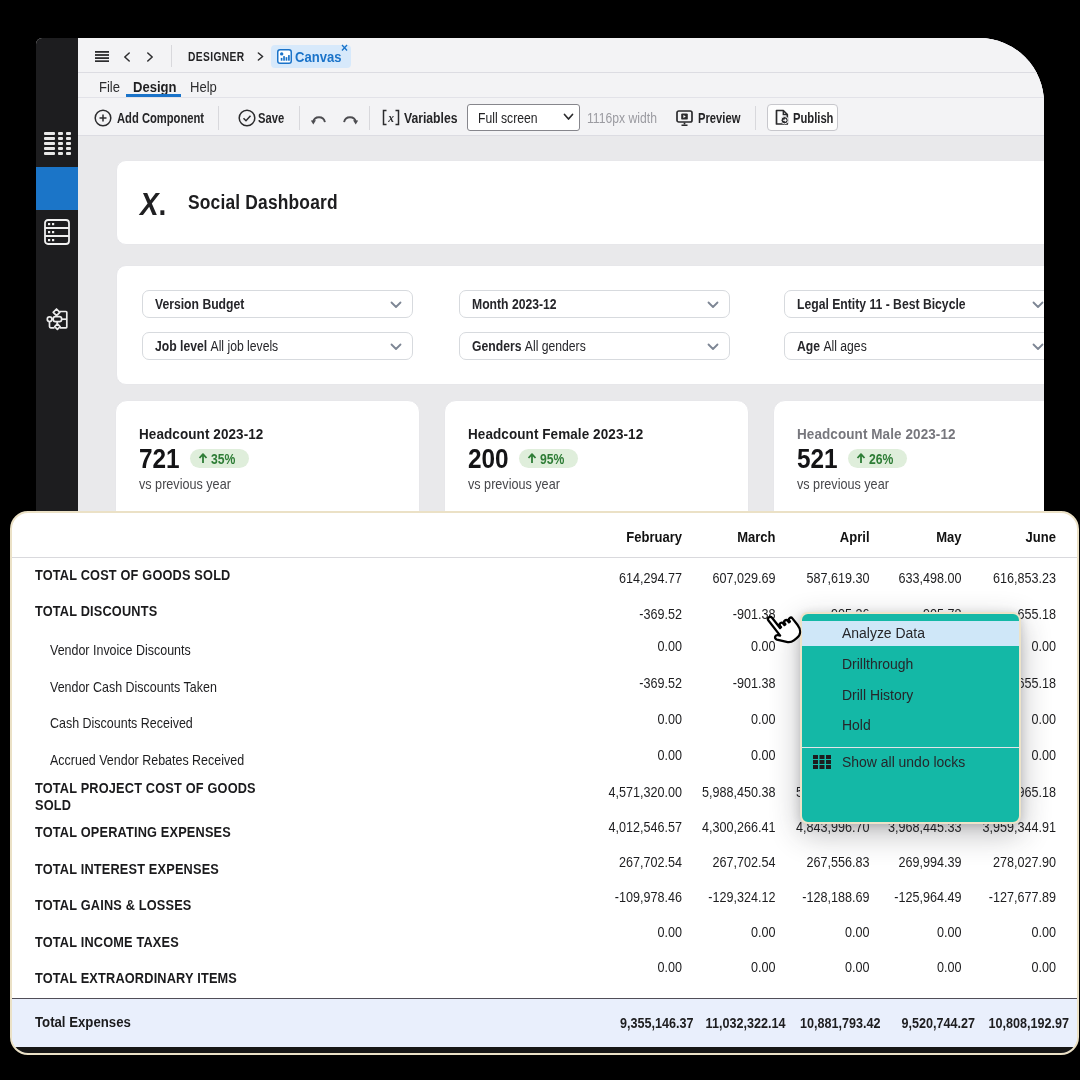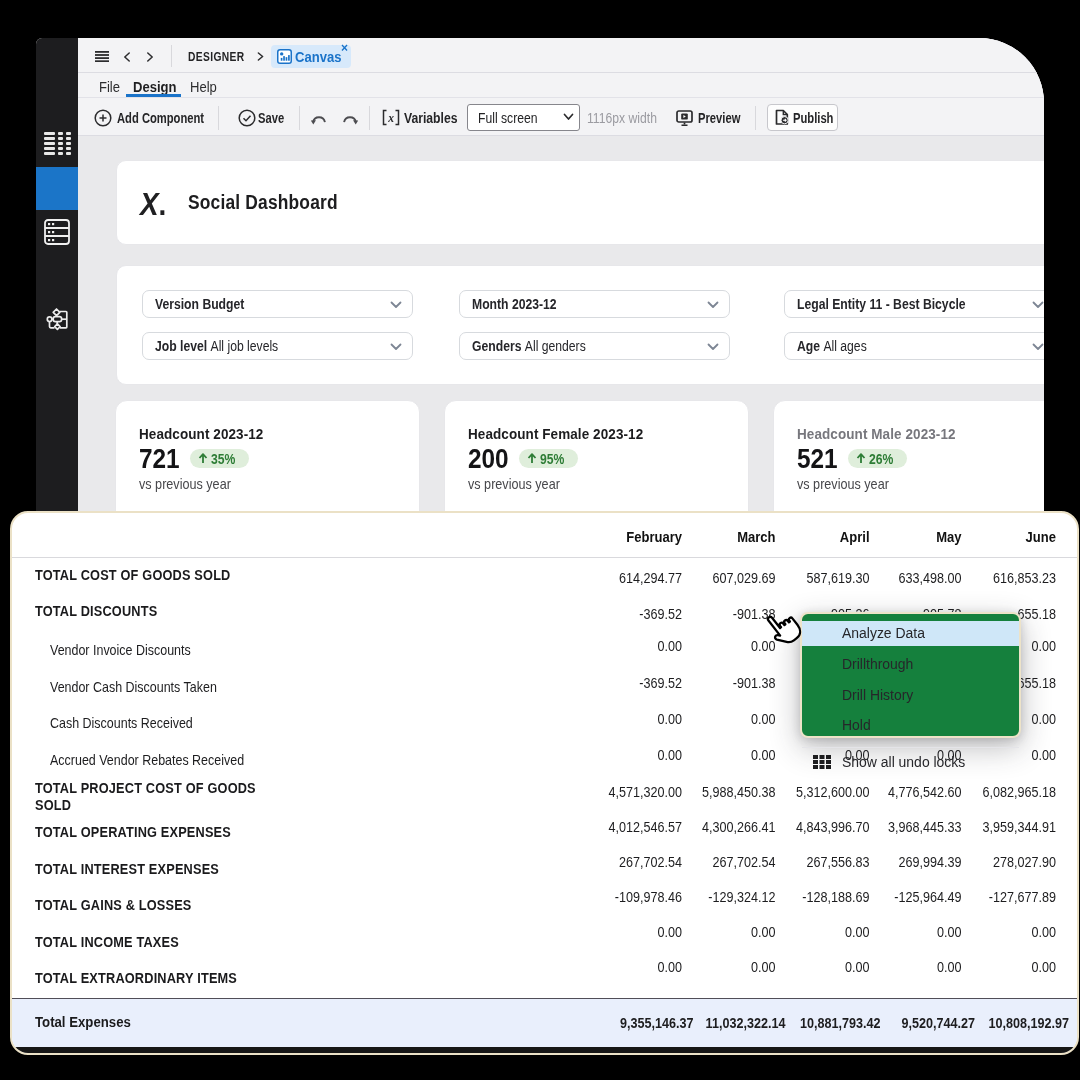--- a/index.html
+++ b/index.html
@@ -304,21 +304,21 @@
 <div class="lab" style="top:456.8px;line-height:16.5px;">TOTAL EXTRAORDINARY ITEMS</div>
 <div class="a" style="left:0;top:484.5px;width:1065px;height:1.2px;background:#504e58;"></div>
 <div class="a" style="left:0;top:485.5px;width:1065px;height:48.5px;background:#e9effc;"></div>
 <div class="a" style="left:0;top:534px;width:1065px;height:6px;background:#161616;"></div>
 <div class="lab" style="top:501px;font-size:14.5px;letter-spacing:0;">Total Expenses</div>
 <div class="num" style="left:0;top:501px;width:681.5px;font-weight:bold;">9,355,146.37</div>
 <div class="num" style="left:0;top:501px;width:773.5px;font-weight:bold;">11,032,322.14</div>
 <div class="num" style="left:0;top:501px;width:868.5px;font-weight:bold;">10,881,793.42</div>
 <div class="num" style="left:0;top:501px;width:963px;font-weight:bold;">9,520,744.27</div>
 <div class="num" style="left:0;top:501px;width:1057px;font-weight:bold;">10,808,192.97</div>
-<div class="a" style="left:787.5px;top:99px;width:221.5px;height:126px;background:#15803d;border:2px solid #ede3c9;border-radius:8px;box-shadow:0 10px 30px rgba(40,40,45,.30),0 2px 10px rgba(40,40,45,.18);">
+<div class="a" style="left:787.5px;top:99px;width:221.5px;height:212px;background:#14b8a6;border:2px solid #ede3c9;border-radius:8px;box-shadow:0 10px 30px rgba(40,40,45,.30),0 2px 10px rgba(40,40,45,.18);">
 <div class="a" style="left:0;top:6.5px;width:217.5px;height:25.5px;background:#cfe7f8;"></div>
 <div class="mi" style="top:10px;">Analyze Data</div>
 <div class="mi" style="top:41px;">Drillthrough</div>
 <div class="mi" style="top:71.5px;">Drill History</div>
 <div class="mi" style="top:102px;">Hold</div>
 <div class="a" style="left:0;top:132.5px;width:217.5px;height:1px;background:#e4e4e8;"></div>
 <svg class="a" style="left:11px;top:141px" width="18" height="14" viewBox="0 0 18 14">
 <g fill="#1d1d1f">
 <rect x="0.0" y="0" width="5" height="4"></rect>
 <rect x="6.5" y="0" width="5" height="4"></rect>

